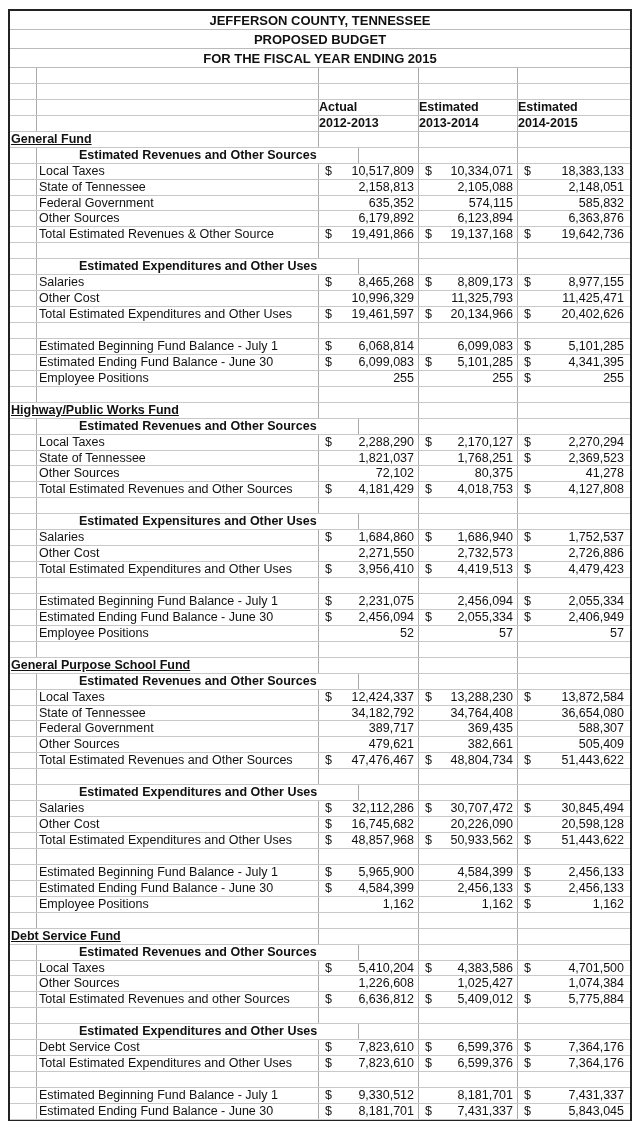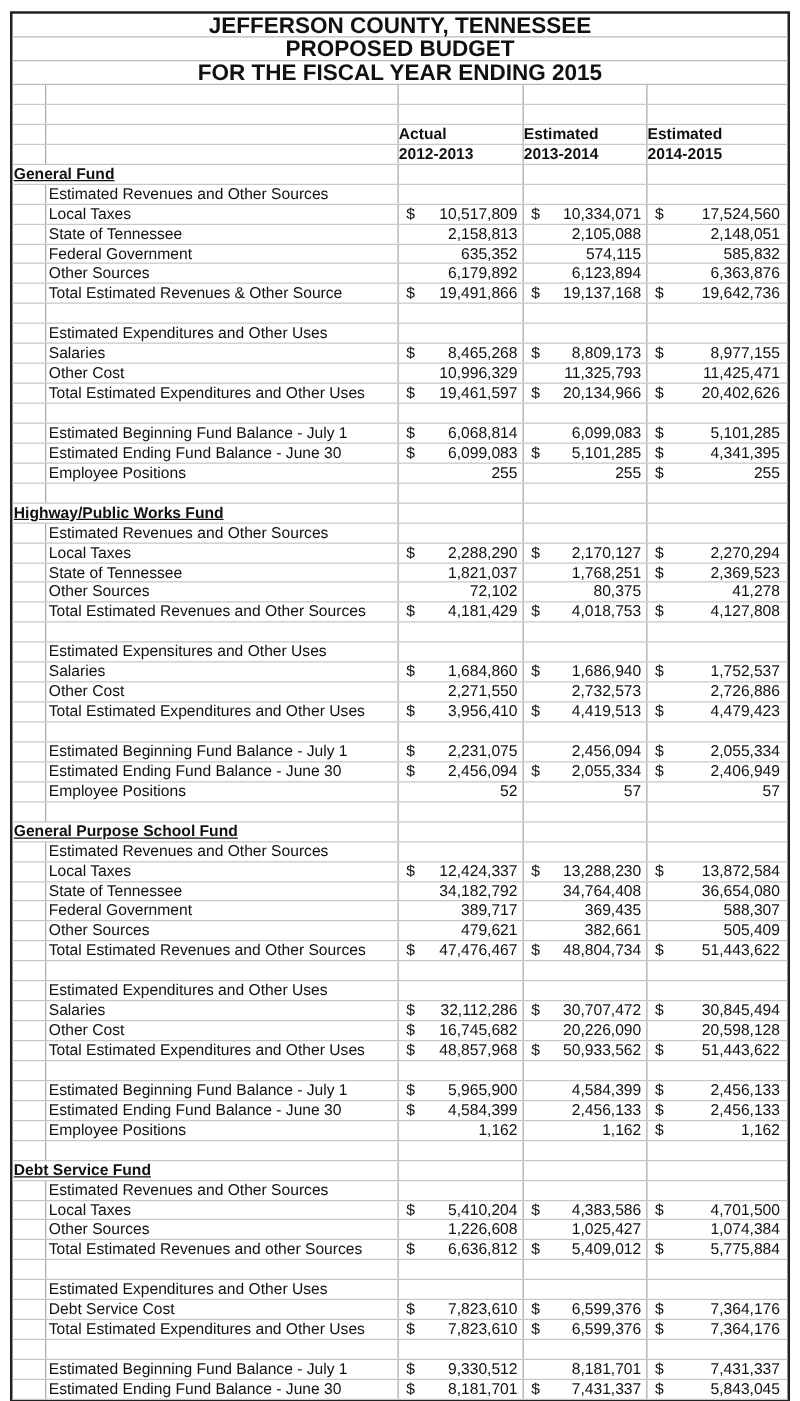--- a/index.html
+++ b/index.html
@@ -2,32 +2,32 @@
 <html><head>
 <meta charset="utf-8">
 <style>
   html, body { margin:0; padding:0; background:#ffffff; }
   body { width:640px; height:1121px; position:relative; overflow:hidden;
          font-family:"Liberation Sans", sans-serif; font-size:12.5px; color:#111; }
   #sheet { position:absolute; left:8px; top:9px; width:620px;
            border-left:2px solid #222; border-right:2px solid #222;
            border-top:2px solid #222; border-bottom:2px solid #222; }
   .row { position:relative; height:15.95px; border-bottom:1px solid #c8c8c8; box-sizing:border-box; }
-  .title-row { height:19px; text-align:center; font-weight:bold; font-size:18px; line-height:19px; border-bottom:1px solid #bbb; }
+  .title-row { height:19px; text-align:center; font-weight:bold; font-size:13px; line-height:19px; border-bottom:1px solid #bbb; }
   .cell { position:absolute; top:0; height:100%; box-sizing:border-box; line-height:15px; white-space:nowrap; overflow:visible; }
   .c-a { left:0; width:27px; border-right:1px solid #aaa; }
   .c-label { left:27px; width:282px; border-right:1px solid #aaa; padding-left:2px; }
   .c-fund { left:0; width:309px; border-right:1px solid #aaa; padding-left:1px; font-weight:bold; }
   .c-fund span { text-decoration:underline;text-align:center; }
   .c-v1 { left:309px; width:100px; border-right:1px solid #aaa; }
   .c-v2 { left:409px; width:99px; border-right:1px solid #aaa; }
   .c-v3 { left:508px; width:110px; }
   .dollar { position:absolute; left:6px; top:0; }
   .num { position:absolute; right:4px; top:0; }
-  .bold { font-weight:normal; }
+  .bold { font-weight:bold;margin-left:40px; }
   .hdr { text-align:center; font-weight:bold; }
   .hdr .t { display:block; text-align:left; width:100%; }
 </style>
 </head>
 <body>
 
 <div id="sheet">
   <div class="row title-row"><span>JEFFERSON COUNTY, TENNESSEE</span></div>
   <div class="row title-row"><span>PROPOSED BUDGET</span></div>
   <div class="row title-row"><span>FOR THE FISCAL YEAR ENDING 2015</span></div>
@@ -94,21 +94,21 @@
           <div class="cell c-v1">
             <span class="dollar">$</span>
             <span class="num">10,517,809</span>
           </div>
           <div class="cell c-v2">
             <span class="dollar">$</span>
             <span class="num">10,334,071</span>
           </div>
           <div class="cell c-v3">
             <span class="dollar">$</span>
-            <span class="num">17,524,560</span>
+            <span class="num">18,383,133</span>
           </div>
         </div>
         <div class="row">
           <div class="cell c-a"></div>
           <div class="cell c-label">State of Tennessee</div>
           <div class="cell c-v1">
             <span class="dollar"></span>
             <span class="num">2,158,813</span>
           </div>
           <div class="cell c-v2">

